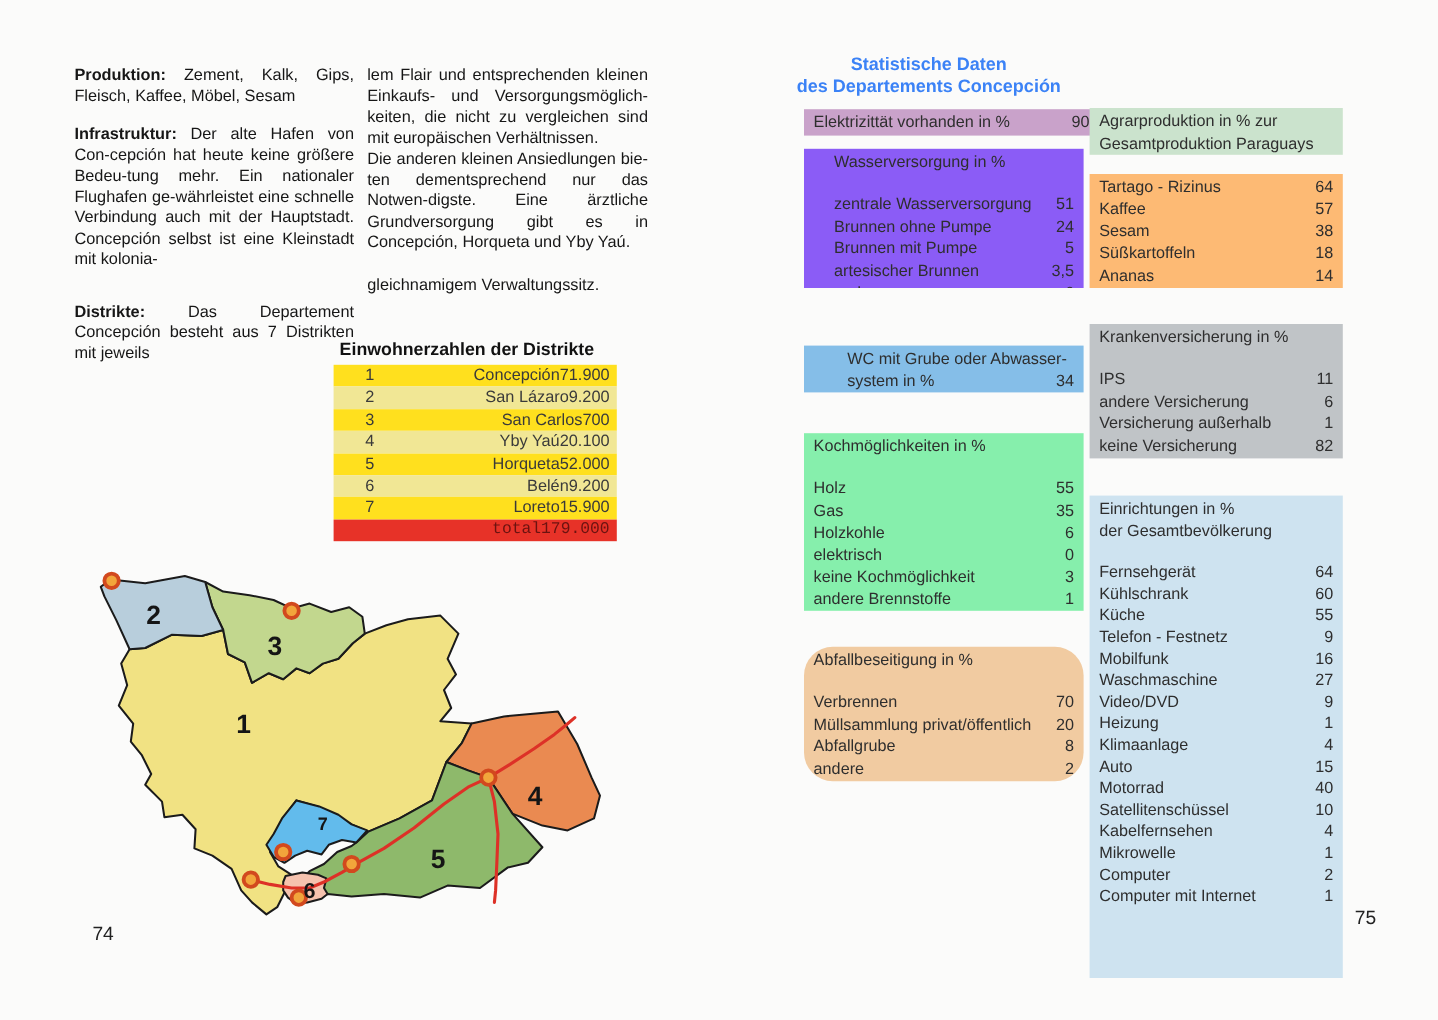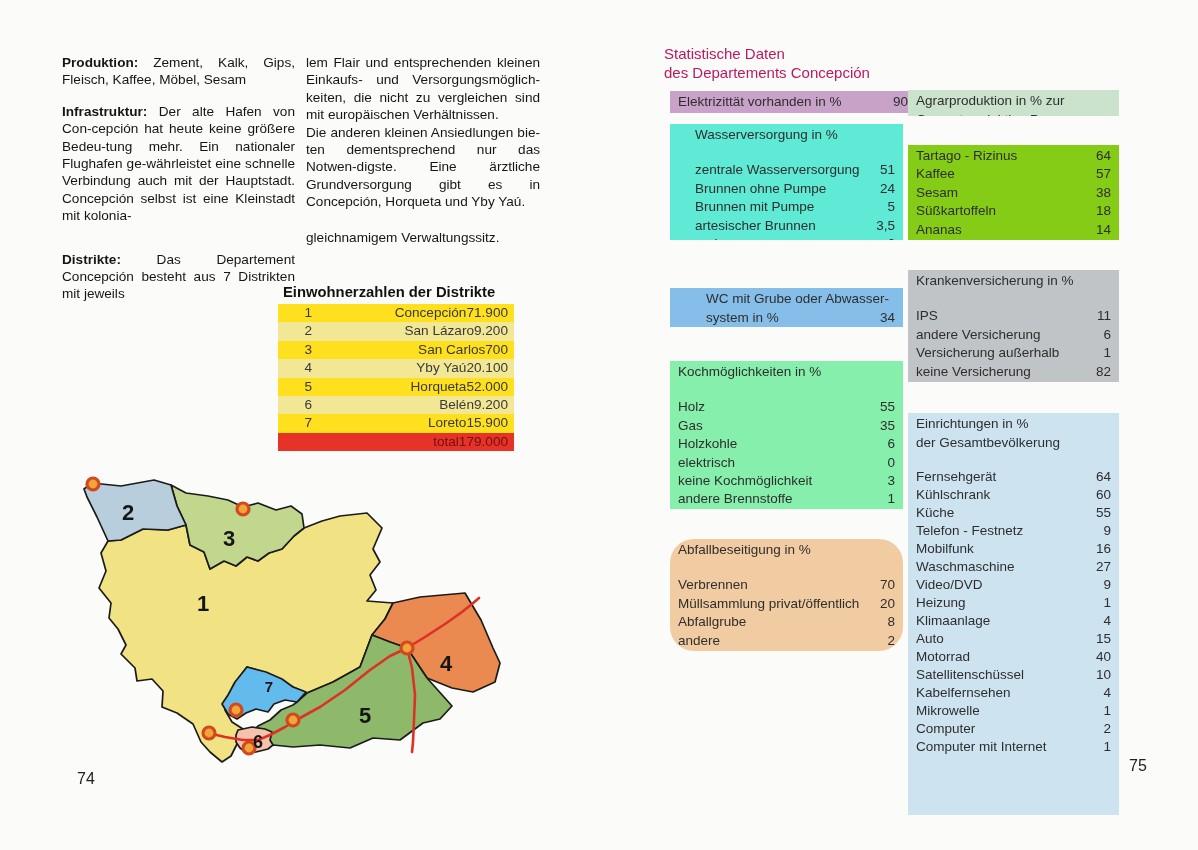--- a/index.html
+++ b/index.html
@@ -16,26 +16,26 @@
   #col1 p.p2{margin-top:14px;}
   #col1 p.p3{margin-top:26px;}
   #col2 p.p2{margin-top:0px;}
   #col2 p.p3{margin-top:18px;}
   
   .ew-title{position:absolute;left:283px;top:284px;font-size:14.8px;font-weight:bold;color:#111;}
   .ew{position:absolute;left:278px;top:304px;width:236px;font-size:13.6px;color:#3a3a3a;}
   .ew .trow{display:flex;height:18.4px;line-height:18.4px;padding:0 6px;}
   .ew .trow:nth-child(odd){background:#ffe01e;}
   .ew .trow:nth-child(even){background:#f1e795;}
-  .ew .trow.total{background:#e73228;color:#6b1310;}
+  .ew .trow.total{background:#e73228;color:#6b1310;font-family:Liberation Mono, monospace;}
   .ew .cell-num{width:28px;text-align:right;padding-right:7px;}
   .ew .cell-name{flex:1;text-align:right;}
   .ew .cell-value{text-align:right;white-space:nowrap;}
   
-  .rp-title{position:absolute;left:664px;top:44px;font-size:15px;font-weight:normal;line-height:19px;color:#be185d;}
+  .rp-title{position:absolute;left:664px;top:44px;font-size:15px;font-weight:bold;line-height:19px;color:#3b82f6;text-align:center;}
   .block{position:absolute;box-sizing:border-box;padding:2px 8px;font-size:13.5px;line-height:18.4px;color:#2e2e2e;overflow:hidden;}
   .block .trow{display:flex;}
   .block .cell-label{flex:1;text-align:left;}
   .block .cell-value{text-align:right;white-space:nowrap;padding-left:6px;}
   .block .hdr{}
   .block .blank{height:17px;}
   .pagenum{position:absolute;font-size:16px;color:#222;}
   
   #map-svg{position:absolute;left:62px;top:458px;}
   .district{stroke:#1b1b1b;stroke-width:1.7;stroke-linejoin:round;}
@@ -136,21 +136,21 @@
   <div>des Departements Concepción</div>
 </div>
 
 <div class="block" style="left: 670px; top: 91px; width: 246px; height: 22px; line-height: 17px; background-color: rgb(201, 162, 202);">
   <div class="trow">
     <span class="cell-label">Elektrizittät vorhanden in %</span>
     <span class="cell-value">90</span>
   </div>
 </div>
 
-<div class="block" style="left: 670px; top: 124px; width: 233px; height: 116px; background-color: #5eead4; padding-left: 25px;">
+<div class="block" style="left: 670px; top: 124px; width: 233px; height: 116px; background-color: #8b5cf6; padding-left: 25px;">
   <div class="hdr">Wasserversorgung in  %</div>
   <div class="blank"></div>
   <div>
       <div class="trow">
         <span class="cell-label">zentrale Wasserversorgung</span>
         <span class="cell-value">51</span>
       </div>
       <div class="trow">
         <span class="cell-label">Brunnen ohne Pumpe</span>
         <span class="cell-value">24</span>
@@ -229,25 +229,25 @@
         <span class="cell-label">Abfallgrube</span>
         <span class="cell-value">8</span>
       </div>
       <div class="trow">
         <span class="cell-label">andere</span>
         <span class="cell-value">2</span>
       </div>
     </div>
 </div>
 
-<div class="block" style="left: 908px; top: 90px; width: 211px; height: 26px; line-height: 18.8px; background-color: rgb(203, 227, 205);">
+<div class="block" style="left: 908px; top: 90px; width: 211px; height: 39px; line-height: 18.8px; background-color: rgb(203, 227, 205);">
   <div>Agrarproduktion in % zur</div>
   <div>Gesamtproduktion Paraguays</div>
 </div>
-<div class="block" style="left: 908px; top: 145px; width: 211px; height: 95px; background-color: #84cc16;">
+<div class="block" style="left: 908px; top: 145px; width: 211px; height: 95px; background-color: #fdba74;">
   <div>
       <div class="trow">
         <span class="cell-label">Tartago - Rizinus</span>
         <span class="cell-value">64</span>
       </div>
       <div class="trow">
         <span class="cell-label">Kaffee</span>
         <span class="cell-value">57</span>
       </div>
       <div class="trow">

